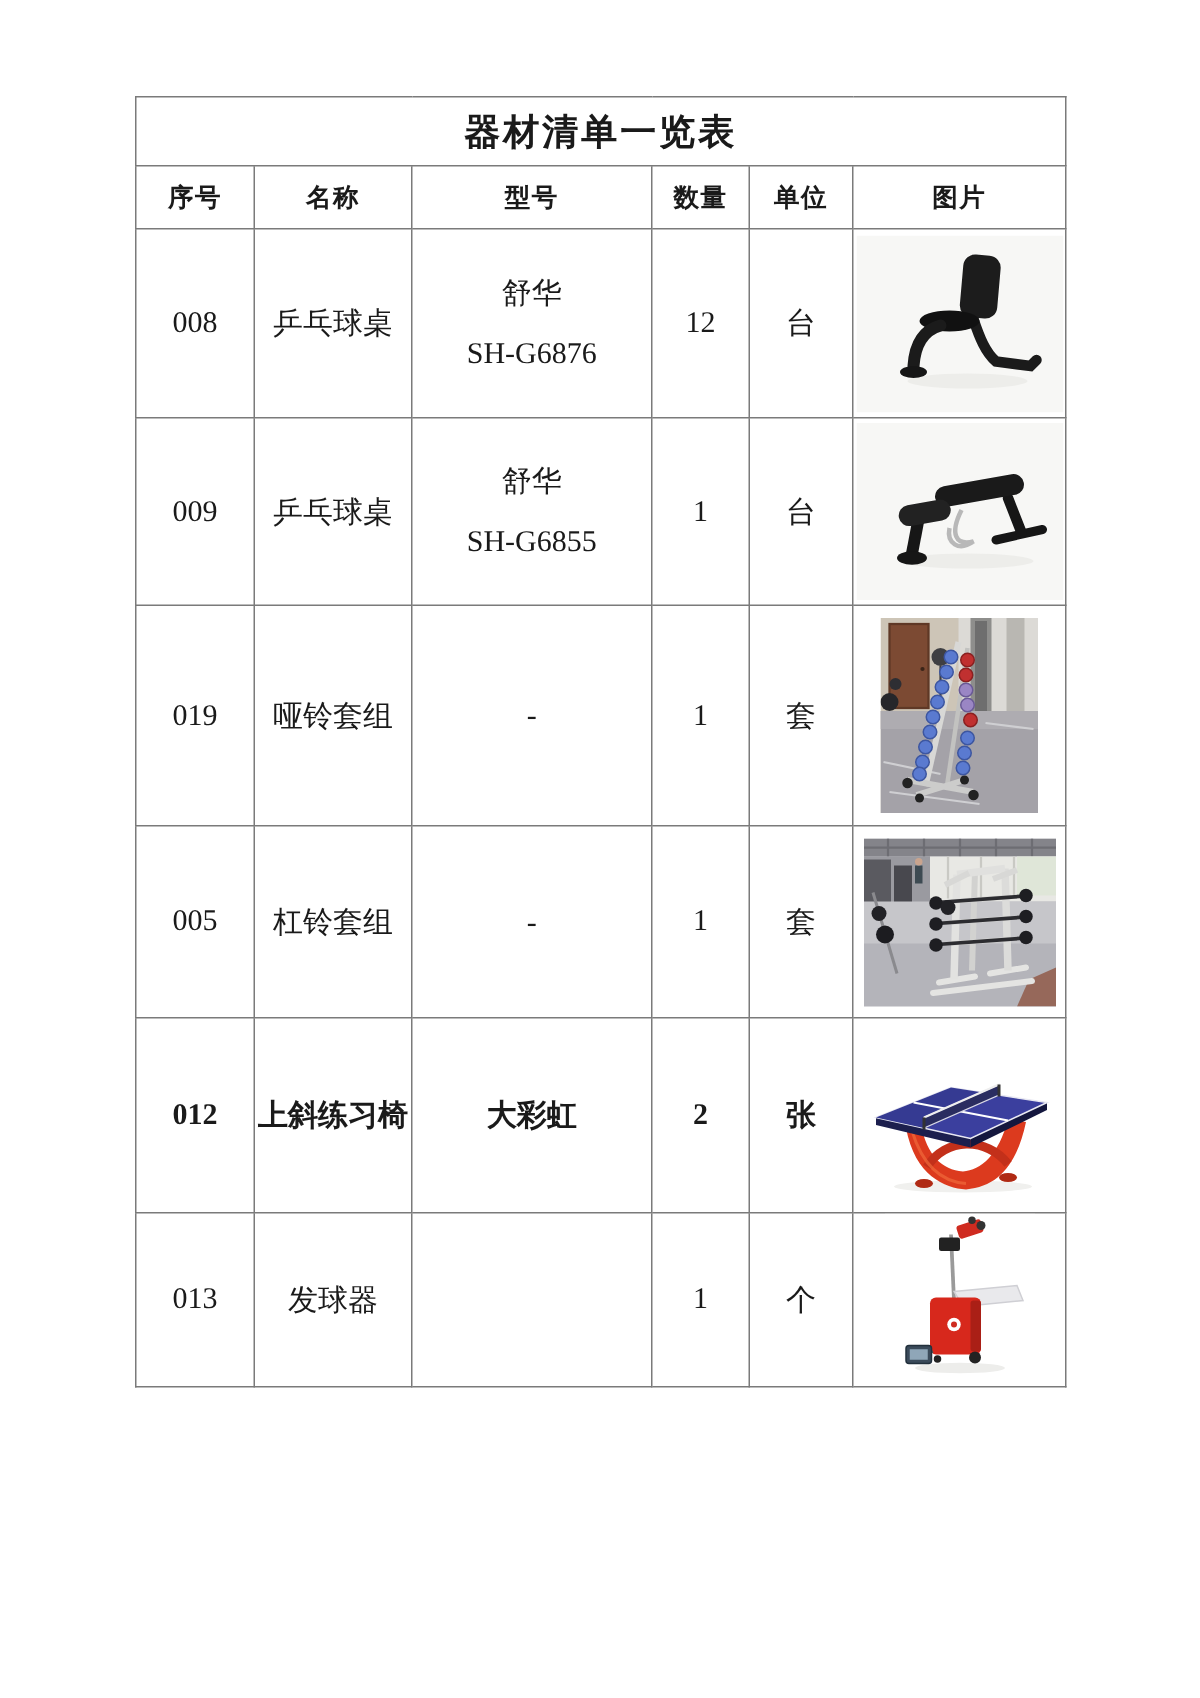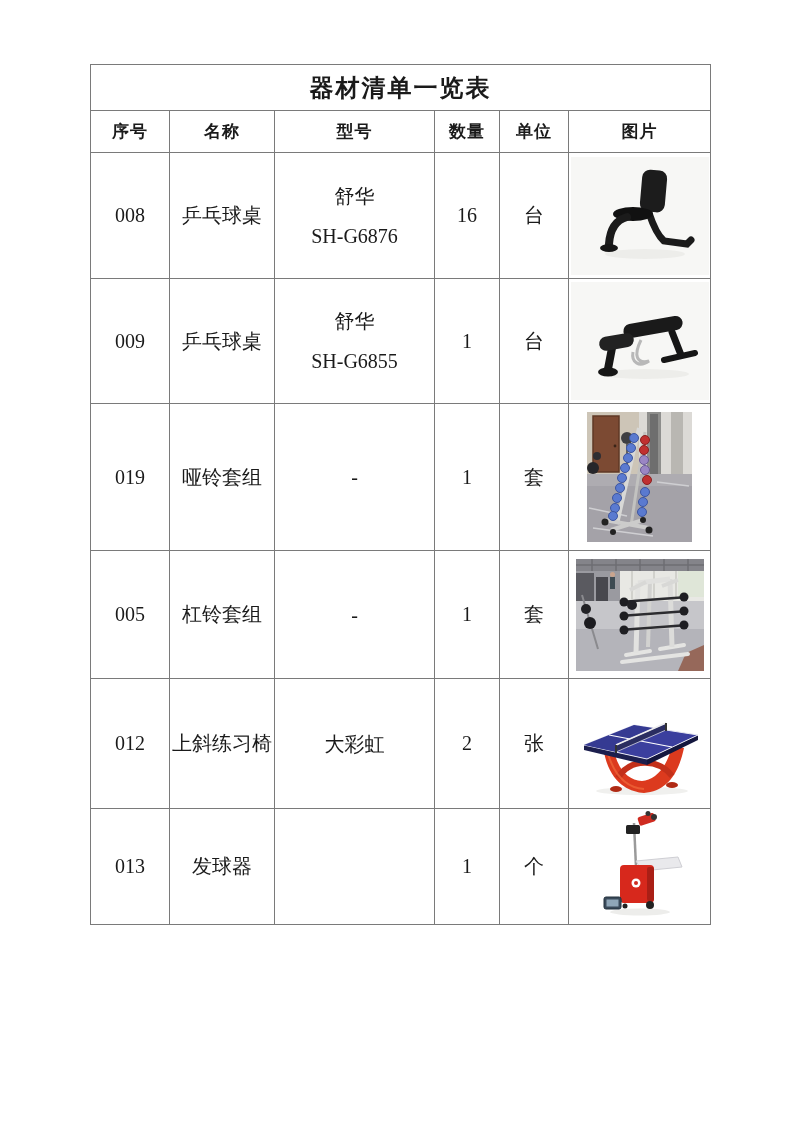--- a/index.html
+++ b/index.html
@@ -35,21 +35,21 @@
   tr.head-row td {
     height: 42px;
     font-size: 17px;
     font-weight: bold;
     letter-spacing: 1px;
   }
   tr.r0 { height: 126px; }
   tr.r1 { height: 125px; }
   tr.r2 { height: 147px; }
   tr.r3 { height: 128px; }
-  tr.r4 { height: 130px; }
+  tr.r4 { height: 130px; font-weight: bold; }
   tr.r5 { height: 100px; }
   .model-line { display: block; line-height: 40px; }
   .img-cell svg { display: block; margin: 0 auto; }
 </style>
 </head>
 <body>
 
 <table class="doc-table">
   <colgroup>
     <col style="width:79px">
@@ -74,21 +74,21 @@
     <td>图片</td>
   </tr>
 
   <tr class="r0">
     <td>008</td>
     <td>乒乓球桌</td>
     <td>
       <span class="model-line">舒华</span>
       <span class="model-line">SH-G6876</span>
     </td>
-    <td>16</td>
+    <td>12</td>
     <td>台</td>
     <td class="img-cell">
       <svg width="138" height="118" viewBox="0 0 138 118" role="img" aria-label="incline-exercise-chair-photo">
         <rect width="138" height="118" fill="#f7f7f5"></rect>
         <ellipse cx="74" cy="97" rx="40" ry="5" fill="#ededea"></ellipse>
         <path d="M78 56 C 82 68 86 78 93 84 L 116 87 L 120 83" stroke="#1b1b1b" stroke-width="7" fill="none" stroke-linecap="round"></path>
         <rect x="70" y="13" width="25" height="42" rx="8" fill="#1c1c1c" transform="rotate(5 82 34)"></rect>
         <ellipse cx="62" cy="57" rx="20" ry="7" fill="#111111"></ellipse>
         <path d="M56 60 C 45 63 39 72 38 87" stroke="#1b1b1b" stroke-width="8" fill="none" stroke-linecap="round"></path>
         <ellipse cx="38" cy="91" rx="9" ry="4" fill="#161616"></ellipse>

